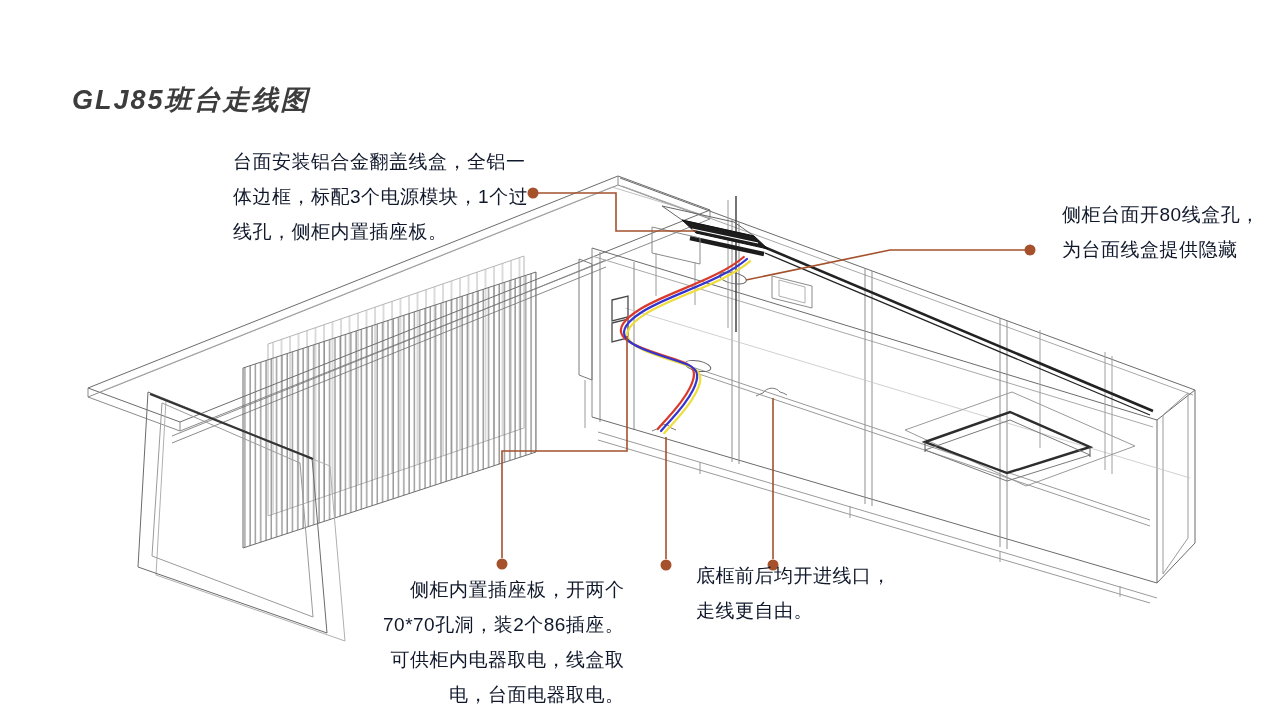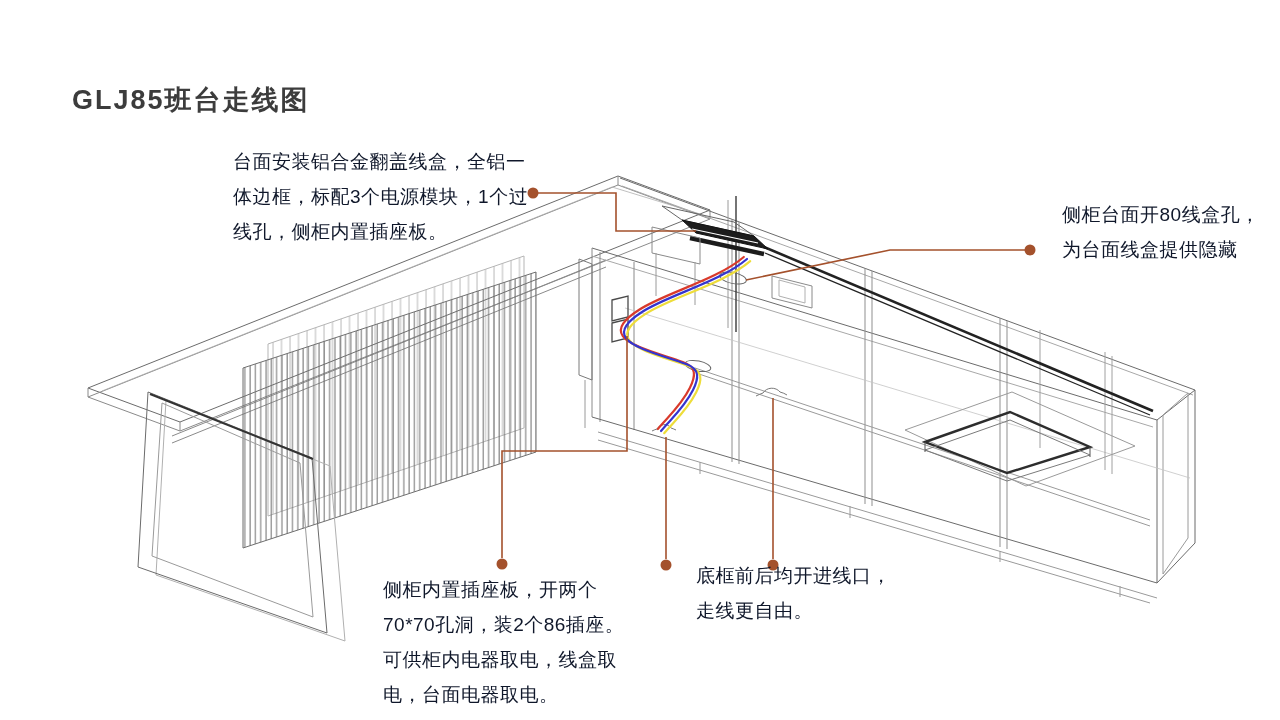--- a/index.html
+++ b/index.html
@@ -5,29 +5,29 @@
   html,body{margin:0;padding:0;}
   body{
     width:1280px;height:720px;position:relative;overflow:hidden;
     background:#ffffff;
     font-family:"Liberation Sans","DejaVu Sans",sans-serif;
   }
   .stage{position:absolute;left:0;top:0;width:1280px;height:720px;}
   svg.diagram{position:absolute;left:0;top:0;}
   .page-title{
     position:absolute;left:72px;top:82px;
-    font-size:27px;font-weight:700;letter-spacing:2px;color:#3c3c3c;
+    font-size:27px;font-weight:700;letter-spacing:2px;color:#3c3c3c;font-style:italic;
   }
   .ann{
     position:absolute;color:#0f172a;font-size:19px;line-height:35px;
     letter-spacing:0.5px;white-space:nowrap;
   }
   .ann-linebox{left:233px;top:144px;}
   .ann-sidehole{left:1062px;top:197px;}
-  .ann-socket{left:383px;top:572px;}
+  .ann-socket{left:383px;top:572px;text-align:right;}
   .ann-inlet{left:648px;top:558px;margin-left:48px;}
 </style>
 </head>
 <body>
 
 <div class="stage">
 
   <svg class="diagram" width="1280" height="720" viewBox="0 0 1280 720">
     <defs>
       <pattern id="slats" width="5.3" height="8" patternUnits="userSpaceOnUse">

